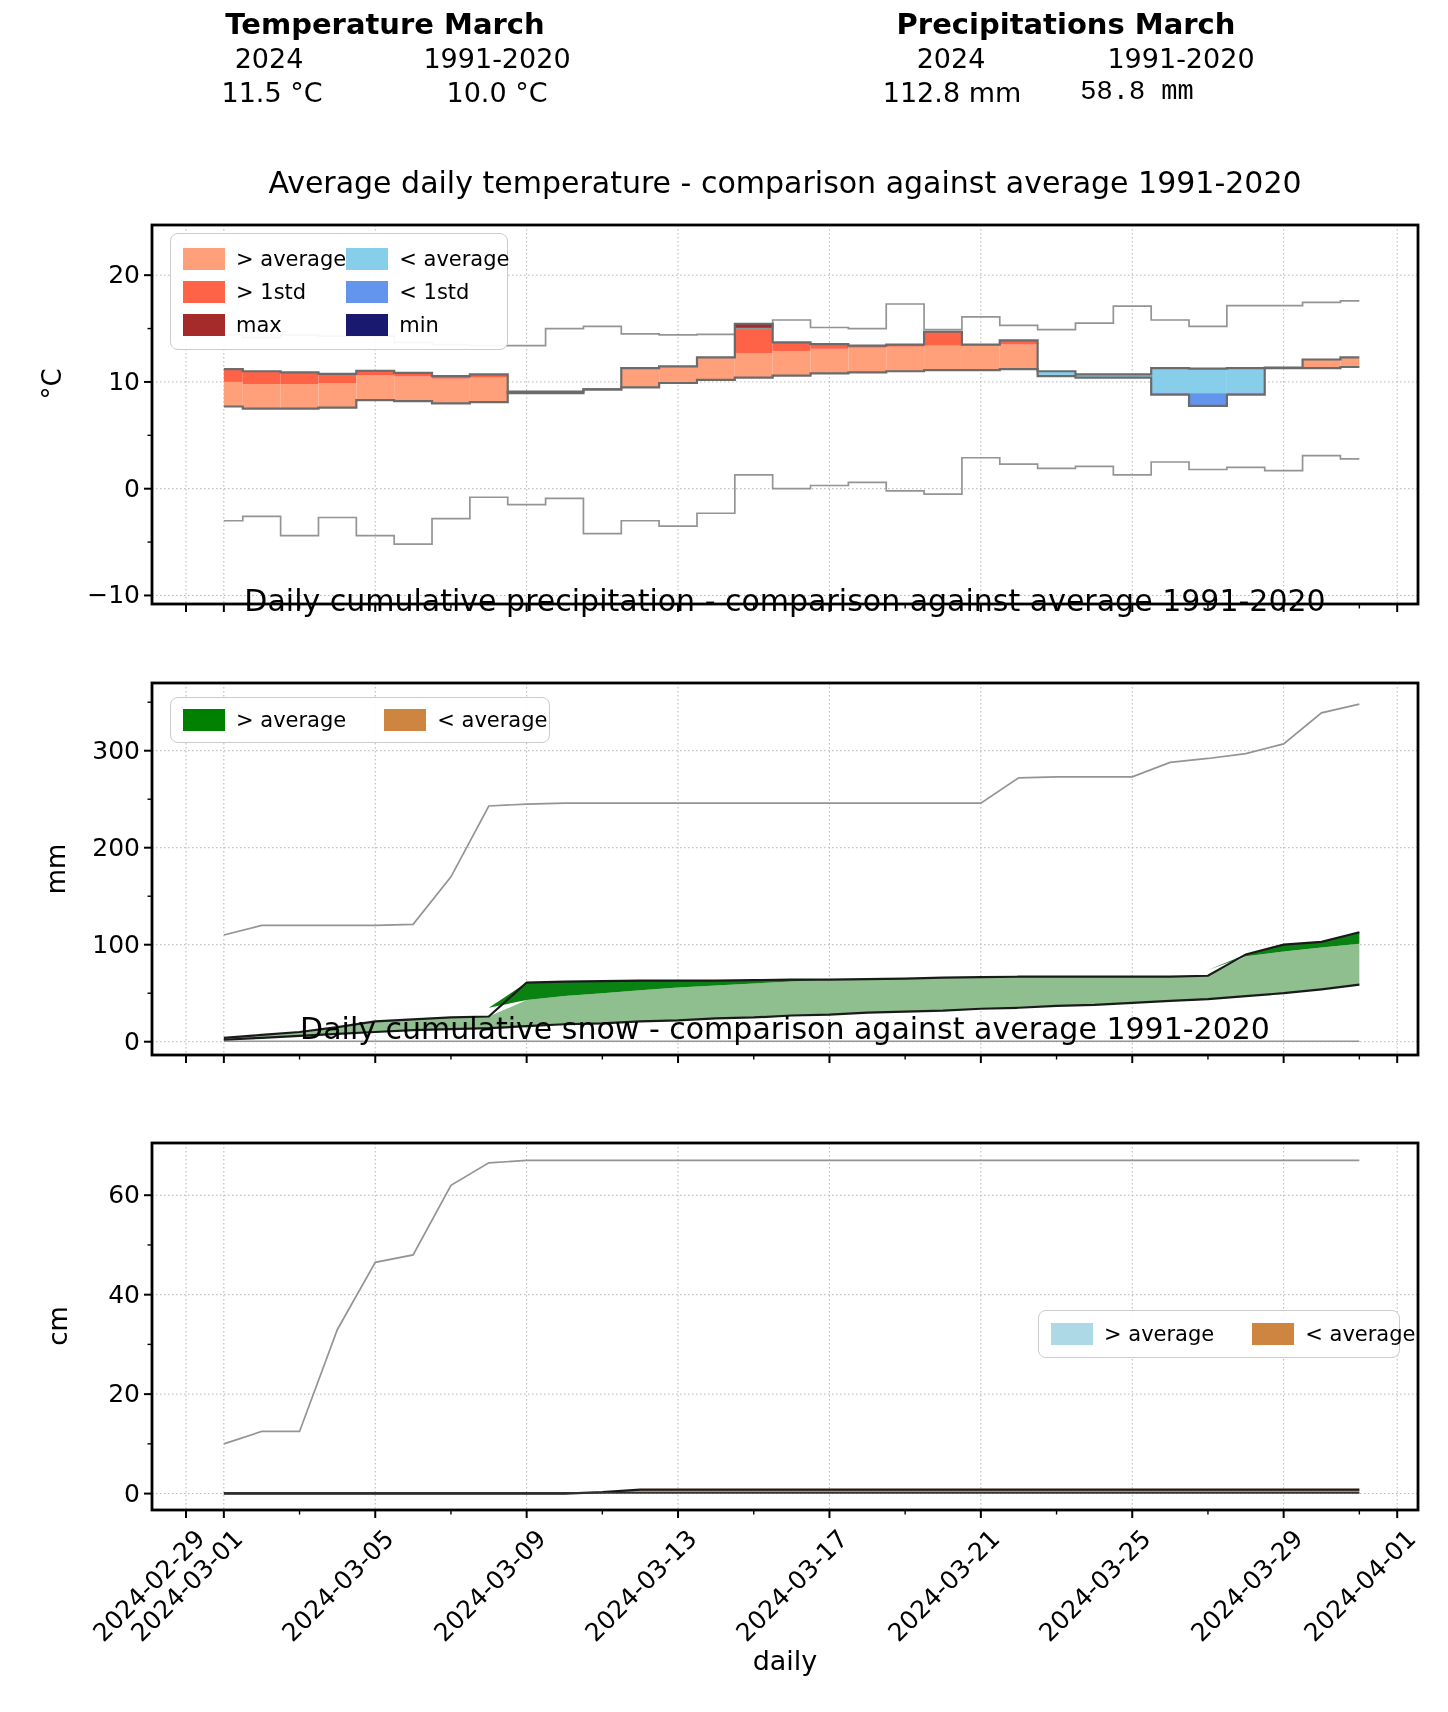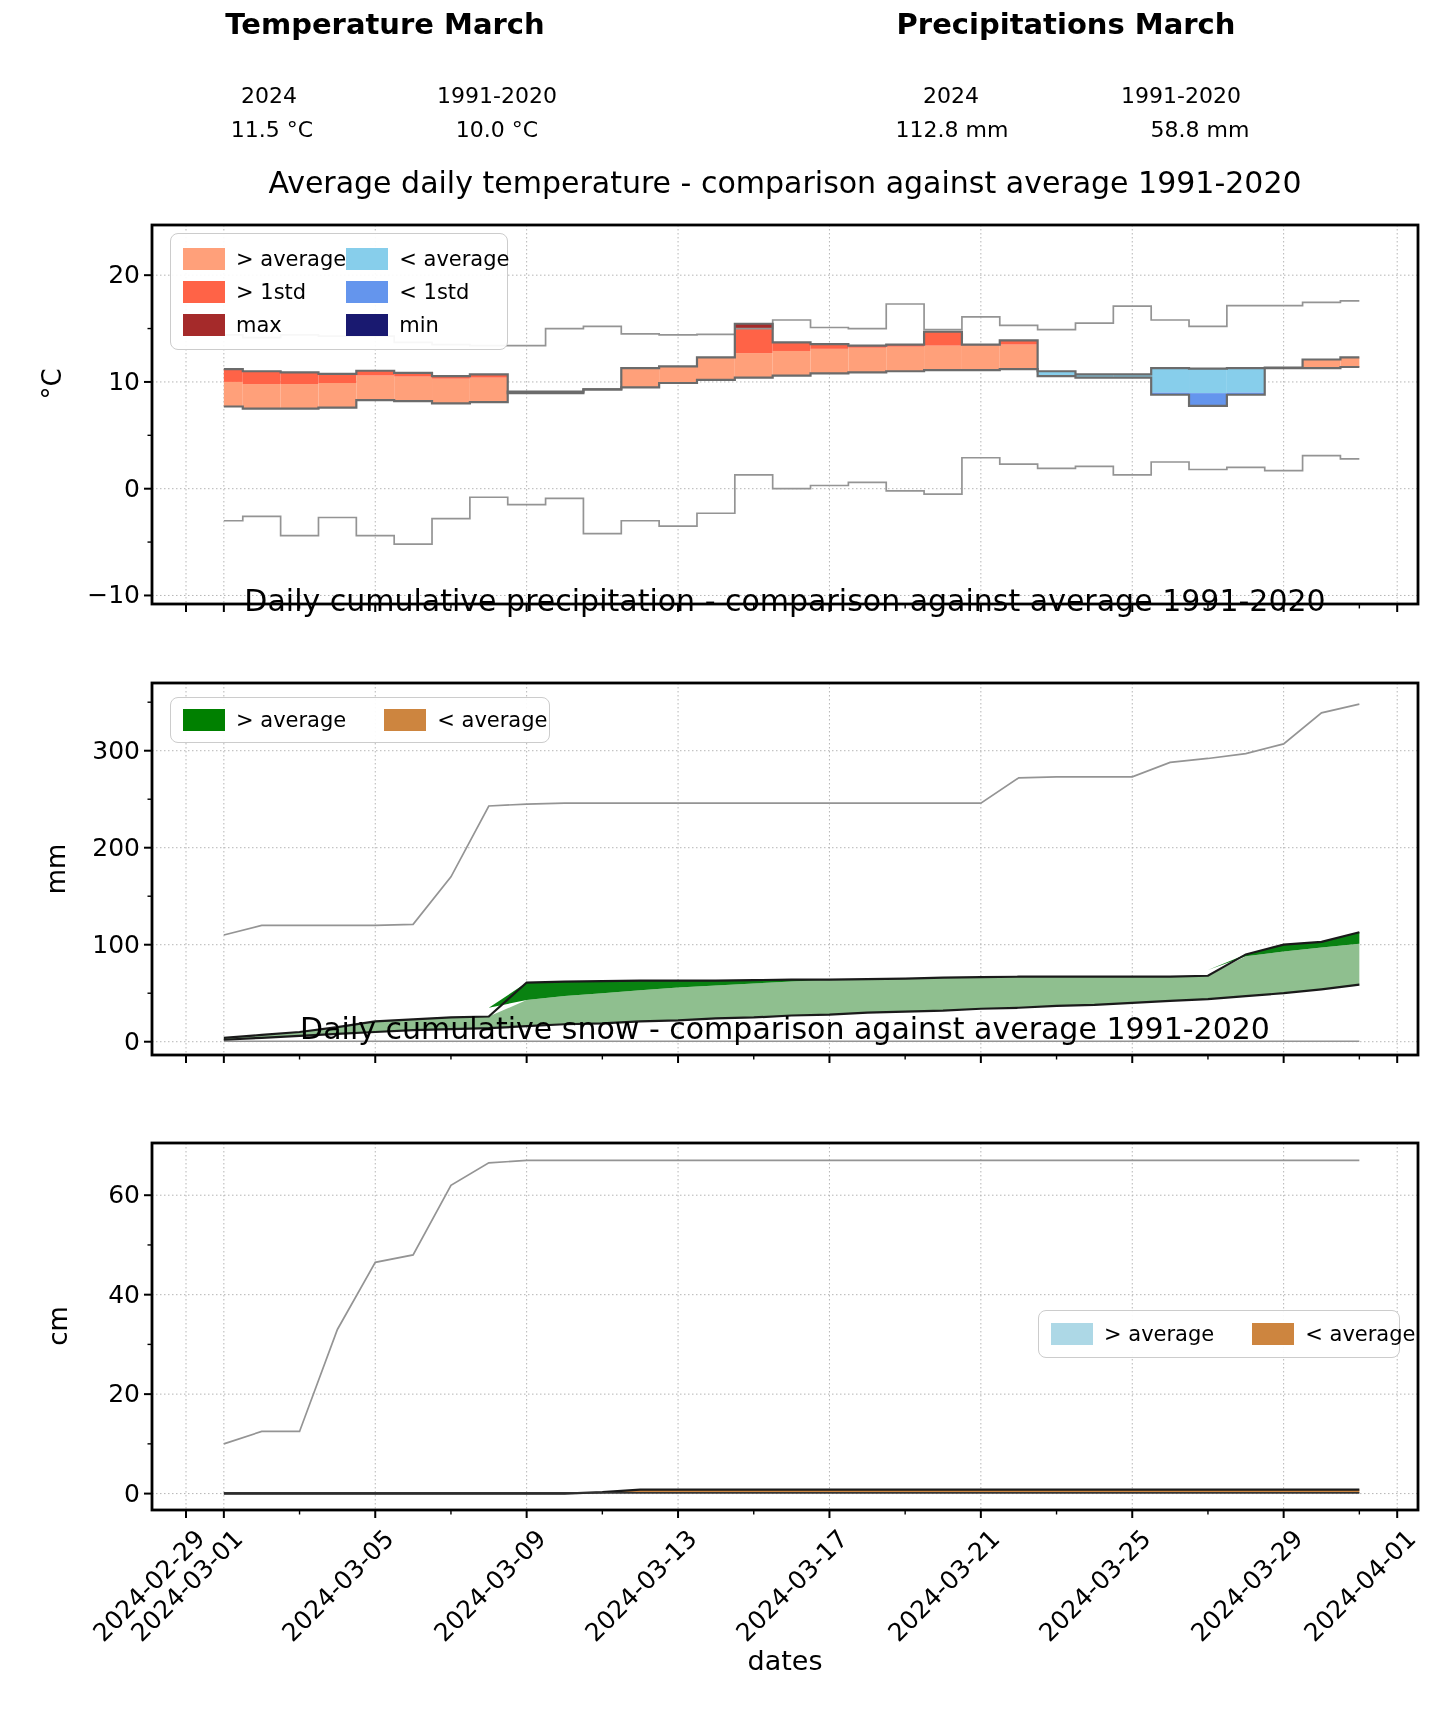--- a/index.html
+++ b/index.html
@@ -1,20 +1,20 @@
 <!DOCTYPE html>
 <html><head>
 <meta charset="utf-8">
 <style>
   html,body{margin:0;padding:0;background:#ffffff;}
   body{position:relative;width:1448px;height:1712px;font-family:"DejaVu Sans","Liberation Sans",sans-serif;color:#000;overflow:hidden;}
   .abs{position:absolute;}
   #plots{position:absolute;left:0;top:0;}
   .hdr-title{font-size:29px;font-weight:bold;white-space:nowrap;transform:translateX(-50%);}
-  .hdr-txt{font-size:22px;white-space:nowrap;transform:translateX(-50%);margin-top:40px;}
+  .hdr-txt{font-size:27px;white-space:nowrap;transform:translateX(-50%);}
   .plot-title{font-size:30px;white-space:nowrap;transform:translateX(-50%);text-align:right;}
   .ylab{font-size:26px;white-space:nowrap;transform:translate(-50%,-50%) rotate(-90deg);}
   .xlab{font-size:27px;white-space:nowrap;transform:translateX(-50%);}
   .ytick{position:absolute;left:0;width:140px;text-align:right;font-size:25px;height:30px;line-height:30px;}
   .xtick{position:absolute;width:220px;text-align:right;font-size:25px;white-space:nowrap;transform-origin:100% 0%;transform:rotate(-45deg);}
   .legend{position:absolute;background:rgba(255,255,255,0.92);border:1.6px solid #cccccc;border-radius:8px;box-sizing:border-box;}
   .leg-item{display:flex;align-items:center;gap:11px;}
   .leg-patch{width:42px;height:22px;flex:0 0 auto;}
   .leg-label{font-size:21px;white-space:nowrap;}
   .leg-grid{display:grid;grid-template-columns:1fr 1fr;padding:8px 10px 8px 12px;row-gap:9px;height:100%;box-sizing:border-box;align-content:center;}
@@ -239,32 +239,32 @@
   <div class="abs hdr-title" style="left:385px;top:7px;">Temperature March</div>
   <div class="abs hdr-txt" style="left:269px;top:43px;">2024</div>
   <div class="abs hdr-txt" style="left:497px;top:43px;">1991-2020</div>
   <div class="abs hdr-txt" style="left:272px;top:77px;">11.5 °C</div>
   <div class="abs hdr-txt" style="left:497px;top:77px;">10.0 °C</div>
 
   <div class="abs hdr-title" style="left:1066px;top:7px;">Precipitations March</div>
   <div class="abs hdr-txt" style="left:951px;top:43px;">2024</div>
   <div class="abs hdr-txt" style="left:1181px;top:43px;">1991-2020</div>
   <div class="abs hdr-txt" style="left:952px;top:77px;">112.8 mm</div>
-  <div class="abs hdr-txt" style="left:1200px;top:77px;">58.8 mm</div>
+  <div class="abs hdr-txt" style="left:1137px;top:77px;font-family:Liberation Mono, monospace;">58.8 mm</div>
 </div>
 
 <div class="abs plot-title" style="left:785px;top:165px;">Average daily temperature - comparison against average 1991-2020</div>
 <div class="abs plot-title" style="left:785px;top:583px;">Daily cumulative precipitation - comparison against average 1991-2020</div>
 <div class="abs plot-title" style="left:785px;top:1011px;">Daily cumulative snow - comparison against average 1991-2020</div>
 
 <div class="abs ylab" style="left:52px;top:384px;">°C</div>
 <div class="abs ylab" style="left:56px;top:869px;">mm</div>
 <div class="abs ylab" style="left:58px;top:1326px;">cm</div>
 
-<div class="abs xlab" style="left:785px;top:1645px;">dates</div>
+<div class="abs xlab" style="left:785px;top:1645px;">daily</div>
 
 <div class="legend" id="legend-temp" style="left:170px;top:233px;width:338px;height:117px;">
   <div class="leg-grid" id="legend-temp-grid">
       <div class="leg-item">
         <span class="leg-patch" style="background: rgb(255, 160, 122);"></span>
         <span class="leg-label">&gt; average</span>
       </div>
       <div class="leg-item">
         <span class="leg-patch" style="background: rgb(135, 206, 235);"></span>
         <span class="leg-label">&lt; average</span>

